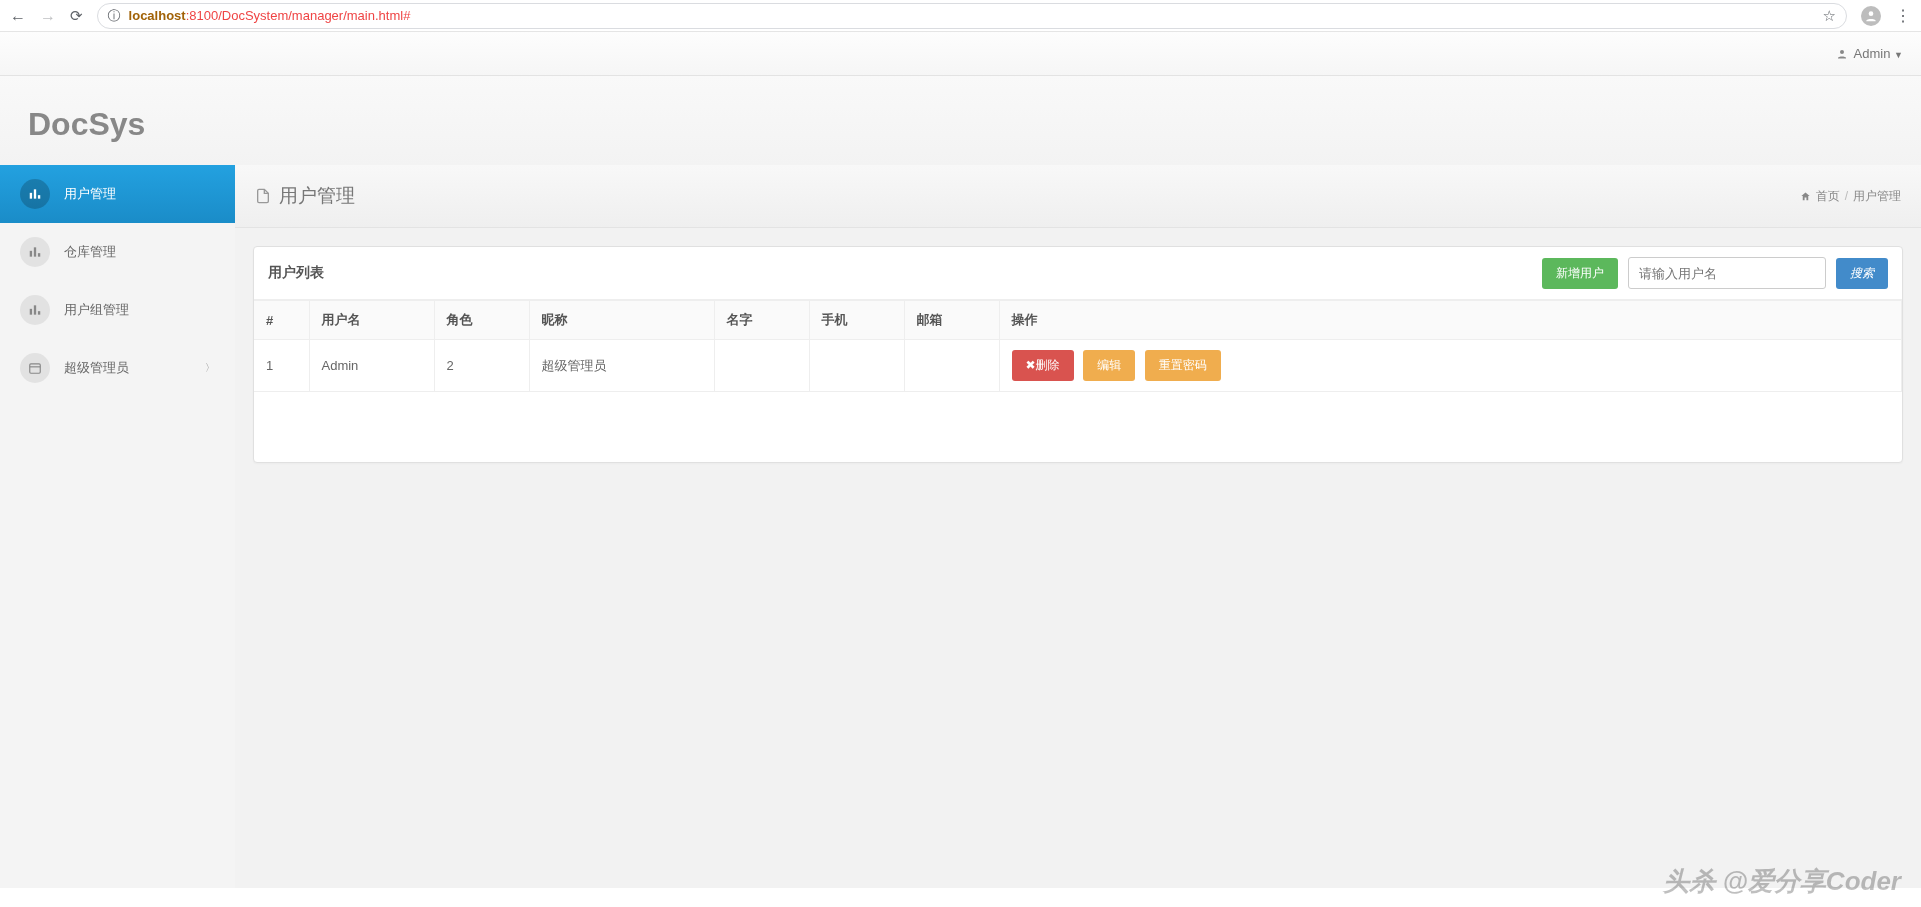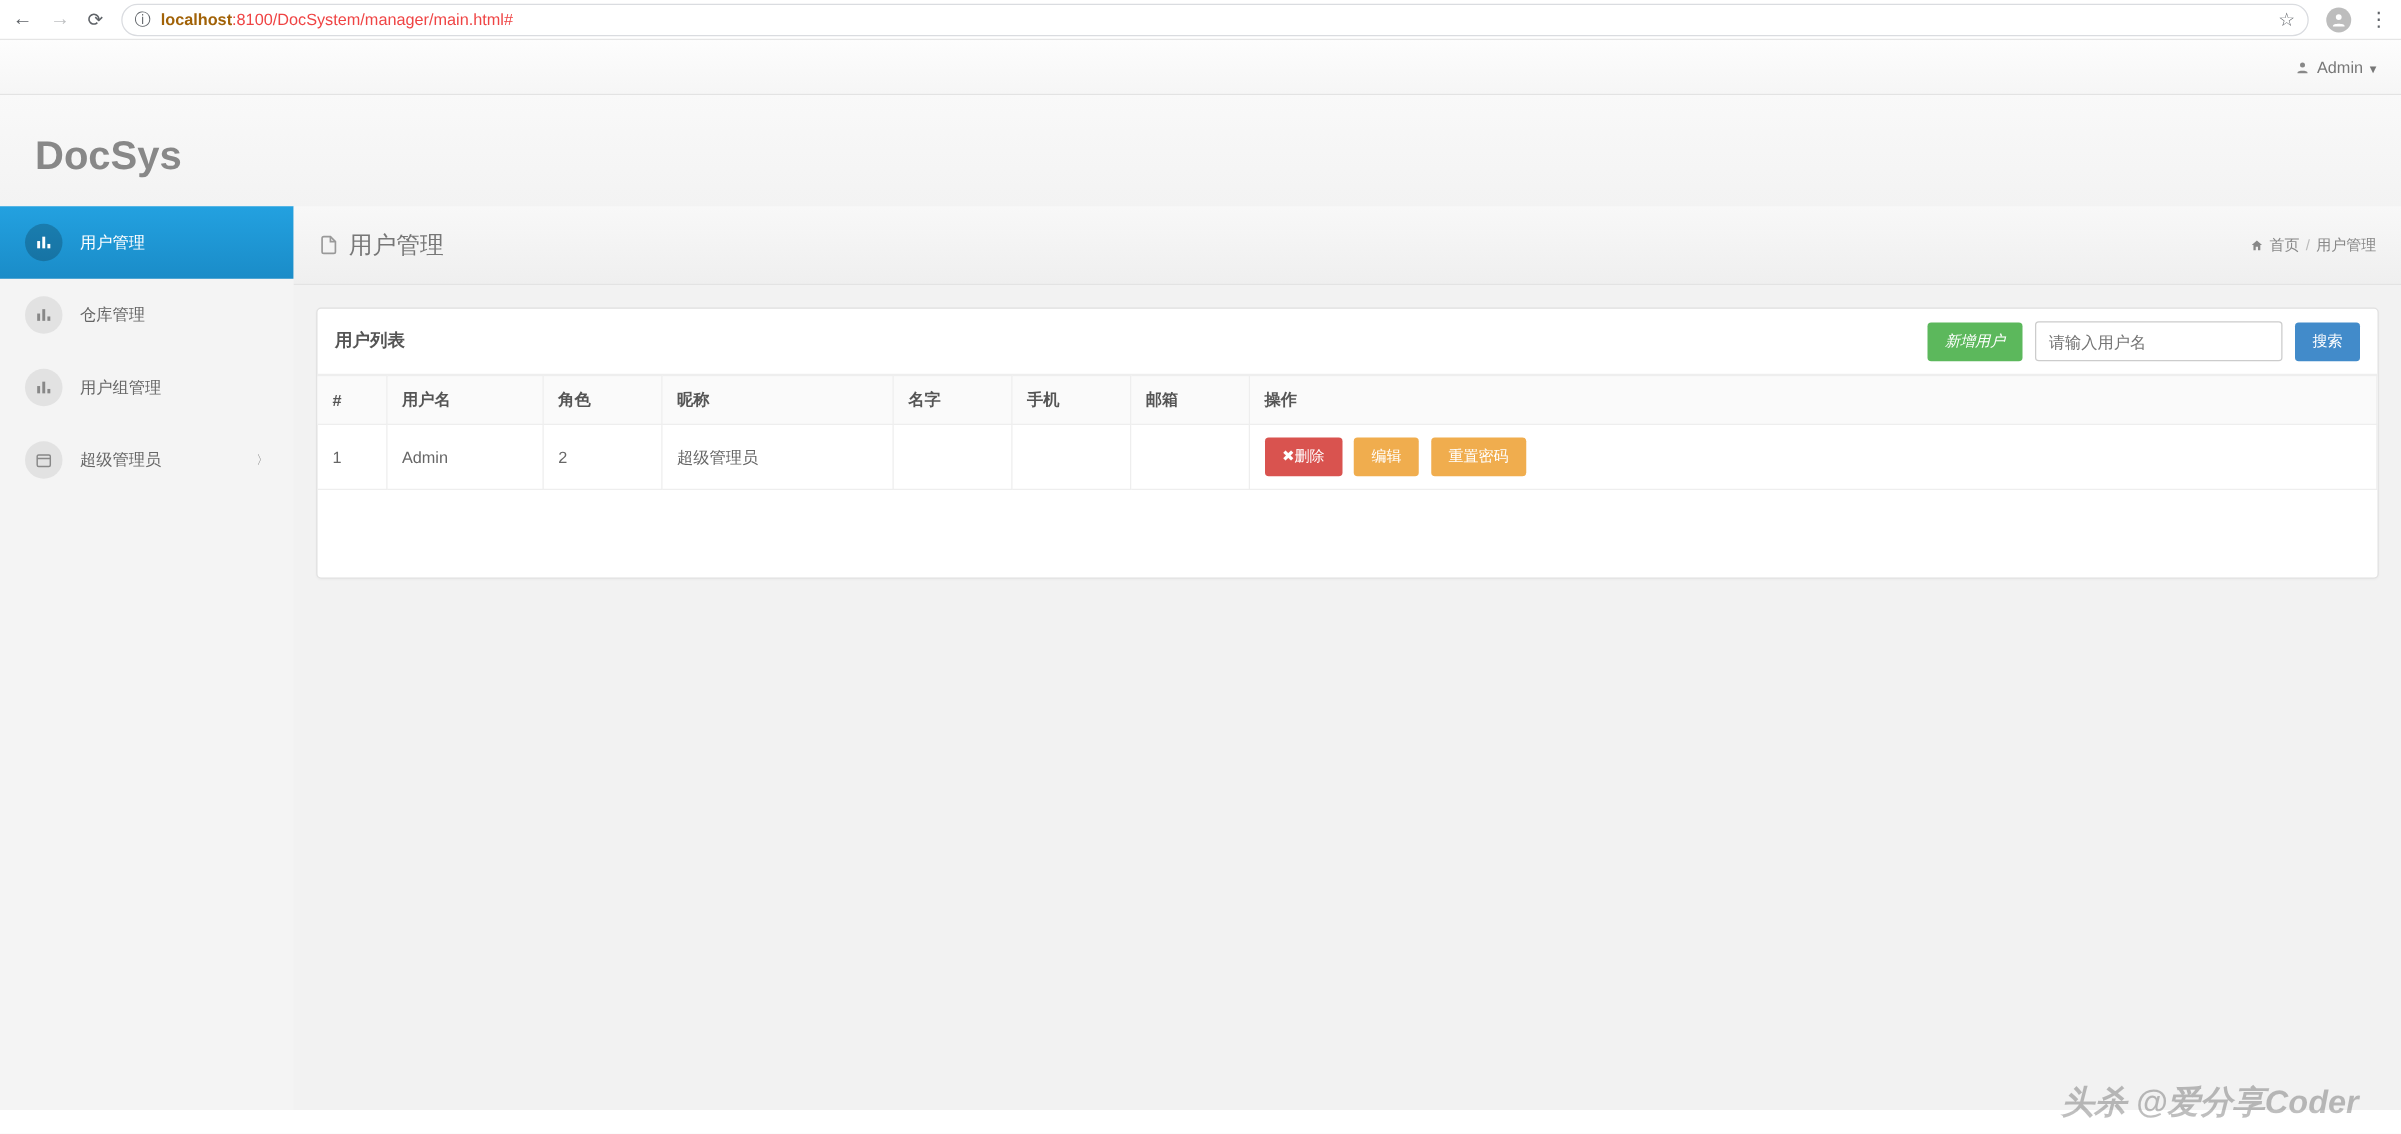--- a/index.html
+++ b/index.html
@@ -40,33 +40,33 @@
     .content-head h2 { font-size: 19px; font-weight: 400; color: #777; display: flex; align-items: center; gap: 8px; }
     .breadcrumb { margin-left: auto; font-size: 12px; color: #888; display: flex; align-items: center; gap: 5px; }
     .breadcrumb .sep { color: #bbb; }
 
     .panel-wrap { padding: 18px; }
     .panel { background: #fff; border: 1px solid #e0e0e0; border-radius: 4px; box-shadow: 0 1px 2px rgba(0,0,0,.03); }
     .panel-head { display: flex; align-items: center; padding: 10px 14px; border-bottom: 1px solid #eee; gap: 10px; }
     .panel-title { font-weight: 700; color: #555; font-size: 14px; }
     .panel-head .spacer { flex: 1; }
     .btn { border: none; padding: 7px 14px; border-radius: 3px; font-size: 12px; cursor: pointer; color: #fff; }
-    .btn-green { background: #5cb85c; font-style: italic; }
-    .btn-blue  { background: #428bca; }
+    .btn-green { background: #5cb85c; }
+    .btn-blue  { background: #428bca; font-style: italic; }
     .search-inp { height: 32px; width: 198px; border: 1px solid #ccc; border-radius: 3px; padding: 0 10px; font-size: 13px; color: #555; }
 
     table { width: 100%; border-collapse: collapse; }
     th, td { text-align: left; padding: 10px 12px; font-size: 13px; border-bottom: 1px solid #eee; border-right: 1px solid #eee; }
     th { background: #fafafa; font-weight: 700; color: #555; border-top: 1px solid #eee; }
     td { color: #666; }
     .btn-sm { padding: 7px 14px; border-radius: 3px; font-size: 12px; color: #fff; border: none; cursor: pointer; margin-right: 6px; }
     .btn-red { background: #d9534f; }
     .btn-orange { background: #f0ad4e; }
 
-    .watermark { position: fixed; bottom: 8px; right: 34px; font-size: 26px; color: rgba(0,0,0,.25); font-style: italic; font-weight: 600; pointer-events: none; margin-left: 16px; }
+    .watermark { position: fixed; bottom: 8px; right: 20px; font-size: 26px; color: rgba(0,0,0,.25); font-style: italic; font-weight: 600; pointer-events: none; margin-left: 16px; }
 
     svg { display: block; }
   </style>
 </head>
 <body>
 
 <div class="browser-bar">
   <span class="nav-arrow">←</span>
   <span class="nav-arrow" style="opacity:.4">→</span>
   <span class="reload">⟳</span>

